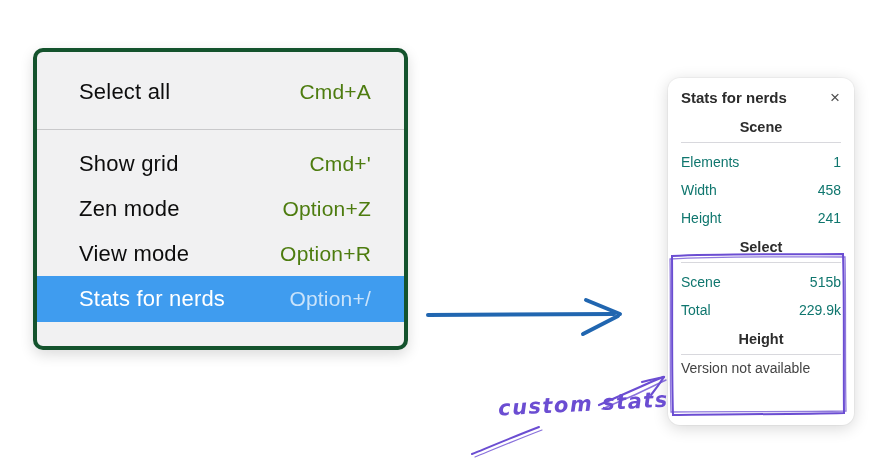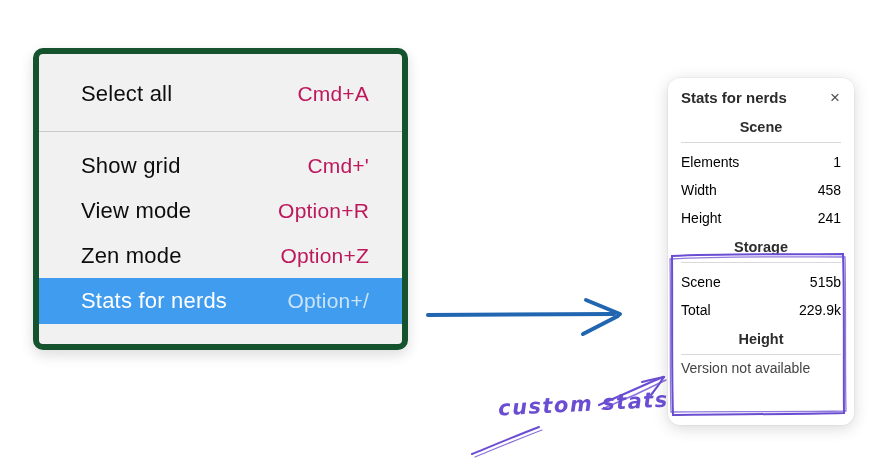--- a/index.html
+++ b/index.html
@@ -13,38 +13,38 @@
     background: #ffffff;
     overflow: hidden;
   }
 
   
   .context-menu {
     position: absolute;
     left: 33px; top: 48px;
     width: 375px; height: 302px;
     background: #f1f1f2;
-    border: 6px solid #14532d;
+    border: 4px solid #14532d;
     border-radius: 10px;
     box-shadow: 0 5px 14px rgba(0,0,0,0.14);
     overflow: hidden;
     padding-top: 15px;
   }
   .menu-item {
     height: 45px;
     display: flex;
     align-items: center;
     justify-content: space-between;
     padding: 0 33px 0 42px;
     font-size: 22px;
     color: #0d0d0d;
     letter-spacing: 0.2px;
     cursor: default;
   }
-  .menu-item .mi-shortcut { color: #be185d; font-size: 21px; }
+  .menu-item .mi-shortcut { color: #4d7c0f; font-size: 21px; }
   .menu-item.first { height: 49px; }
   .menu-divider {
     border: none;
     border-top: 1px solid #c9c9cb;
     margin: 13px 0 11px 0;
   }
   .menu-item.selected {
     background: #3f9cef;
     color: #ffffff;
     height: 46px;
@@ -87,21 +87,21 @@
     border: none;
     border-top: 1px solid #d8d8dd;
     margin: 0 0 5px 0;
   }
   .stat-row {
     display: flex;
     align-items: center;
     justify-content: space-between;
     height: 28px;
     font-size: 14px;
-    color: #000000;
+    color: #0f766e;
   }
   .version-note {
     font-size: 14px;
     color: #434343;
     white-space: nowrap;
   }
 
   
   .overlay {
     position: absolute;
@@ -132,26 +132,26 @@
     <div class="menu-item first">
       <span class="mi-label">Select all</span>
       <span class="mi-shortcut">Cmd+A</span>
     </div>
     <hr class="menu-divider">
     <div class="menu-item">
       <span class="mi-label">Show grid</span>
       <span class="mi-shortcut">Cmd+'</span>
     </div>
     <div class="menu-item">
+      <span class="mi-label">Zen mode</span>
+      <span class="mi-shortcut">Option+Z</span>
+    </div>
+    <div class="menu-item">
       <span class="mi-label">View mode</span>
       <span class="mi-shortcut">Option+R</span>
-    </div>
-    <div class="menu-item">
-      <span class="mi-label">Zen mode</span>
-      <span class="mi-shortcut">Option+Z</span>
     </div>
     <div class="menu-item selected">
       <span class="mi-label">Stats for nerds</span>
       <span class="mi-shortcut">Option+/</span>
     </div>
   </div>
 
   <div class="stats-panel">
     <div class="panel-header">
       <span class="panel-title">Stats for nerds</span>
@@ -166,21 +166,21 @@
     </div>
     <div class="stat-row">
       <span>Width</span>
       <span>458</span>
     </div>
     <div class="stat-row">
       <span>Height</span>
       <span>241</span>
     </div>
 
-    <div class="section-heading">Storage</div>
+    <div class="section-heading">Select</div>
     <hr class="section-rule">
     <div class="stat-row">
       <span>Scene</span>
       <span>515b</span>
     </div>
     <div class="stat-row">
       <span>Total</span>
       <span>229.9k</span>
     </div>
 

